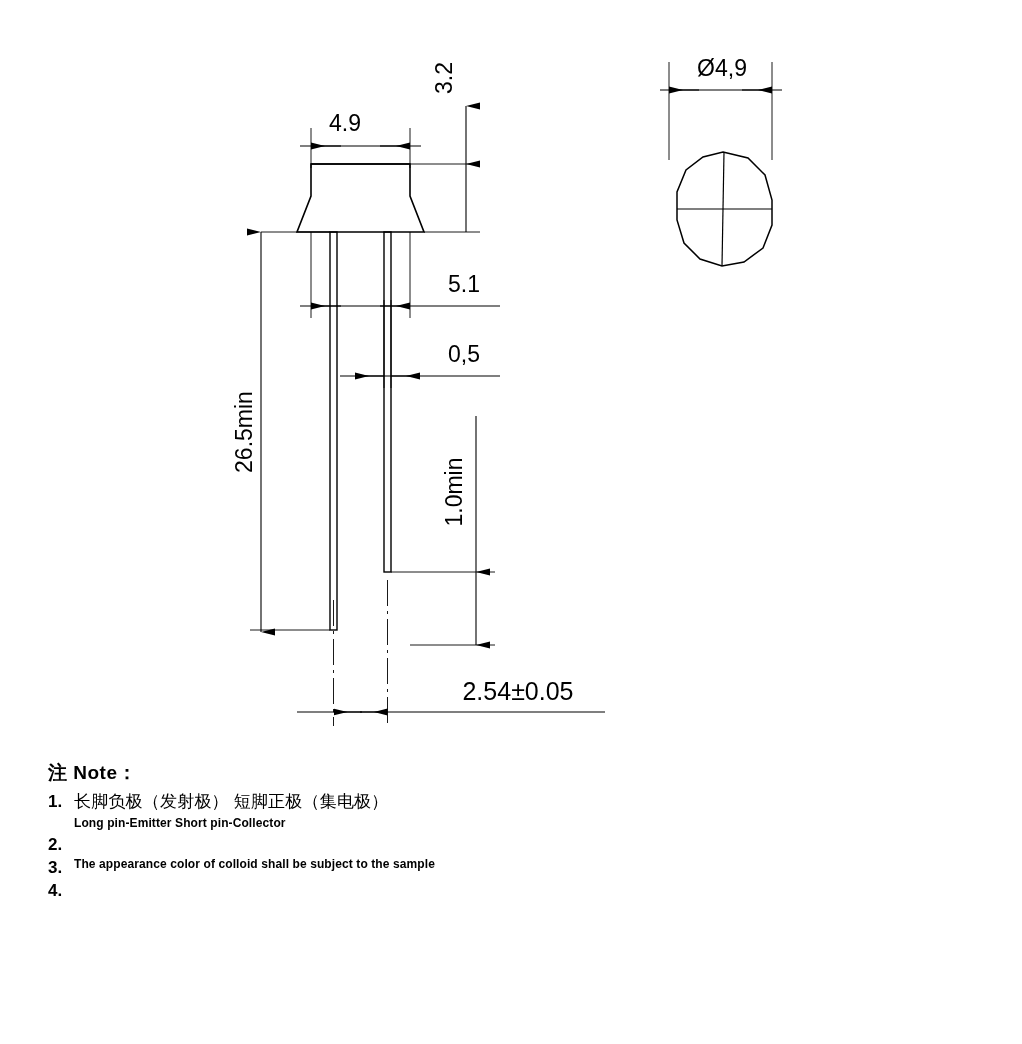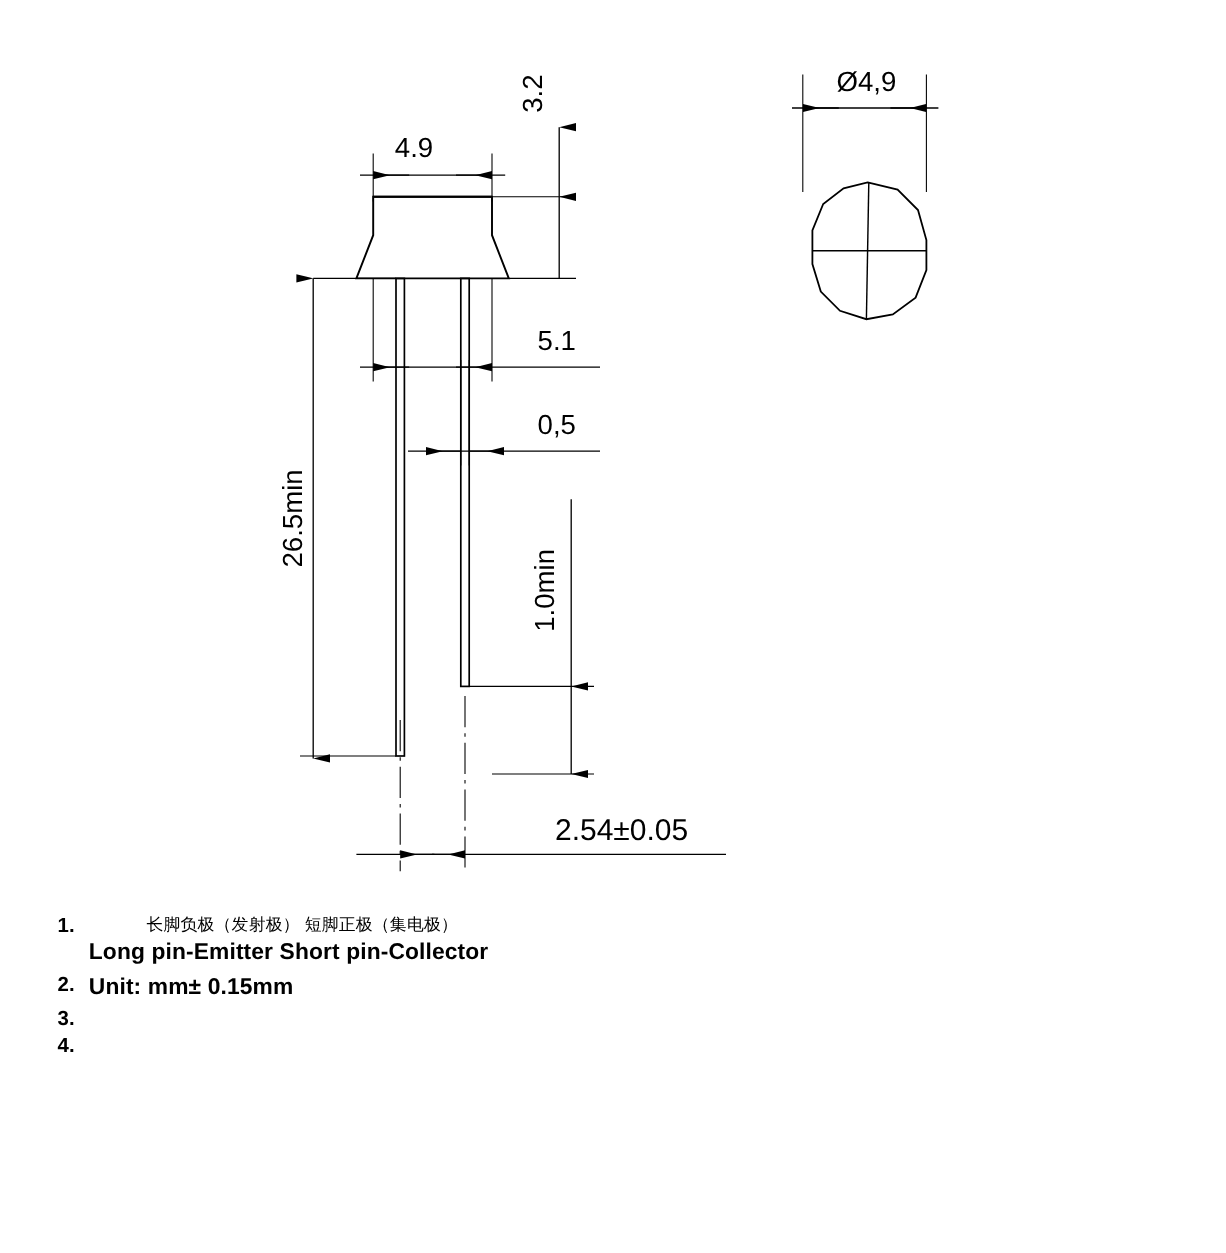--- a/index.html
+++ b/index.html
@@ -44,27 +44,26 @@
     flex: 0 0 26px;
     font-size: 17px;
     font-weight: bold;
     text-align: left;
     padding-top: 2px;
   }
   .note-body {
     flex: 1 1 auto;
   }
   .note-cn {
-    font-size: 14px;
+    font-size: 17px;
     line-height: 1.45;
     letter-spacing: 0.2px;
-    margin-left: 48px;
   }
   .note-en {
-    font-size: 19px;
+    font-size: 12px;
     font-weight: bold;
     line-height: 1.45;
     letter-spacing: 0.1px;
   }
   svg text {
     font-family: "Liberation Sans", sans-serif;
     fill: #000000;
   }
 </style>
 </head>
@@ -173,39 +172,40 @@
     <line x1="669" y1="62" x2="669" y2="160" stroke="#000" stroke-width="0.9"></line>
     <line x1="772" y1="62" x2="772" y2="160" stroke="#000" stroke-width="0.9"></line>
     <line x1="660" y1="90" x2="782" y2="90" stroke="#000" stroke-width="1.1"></line>
     <line x1="669" y1="90" x2="699" y2="90" stroke="#000" stroke-width="1.1" marker-start="url(#arrL)"></line>
     <line x1="742" y1="90" x2="772" y2="90" stroke="#000" stroke-width="1.1" marker-end="url(#arrR)"></line>
     <text x="722" y="76" font-size="23" text-anchor="middle">Ø4,9</text>
   </g>
 </svg>
 
 <div class="notes">
+  <div class="notes-title">注 Note：</div>
 
   <div class="note-row">
     <div class="note-num">1.</div>
     <div class="note-body">
       <div class="note-cn">长脚负极（发射极）  短脚正极（集电极）</div>
       <div class="note-en">Long pin-Emitter    Short pin-Collector</div>
     </div>
   </div>
 
   <div class="note-row">
     <div class="note-num">2.</div>
     <div class="note-body">
-      <div class="note-en">Unit: mm± 0.15mm</div>
     </div>
   </div>
 
   <div class="note-row">
     <div class="note-num">3.</div>
     <div class="note-body">
+      <div class="note-en">The appearance color of colloid shall be subject to the sample</div>
     </div>
   </div>
 
   <div class="note-row">
     <div class="note-num">4.</div>
     <div class="note-body">
     </div>
   </div>
 </div>
 

